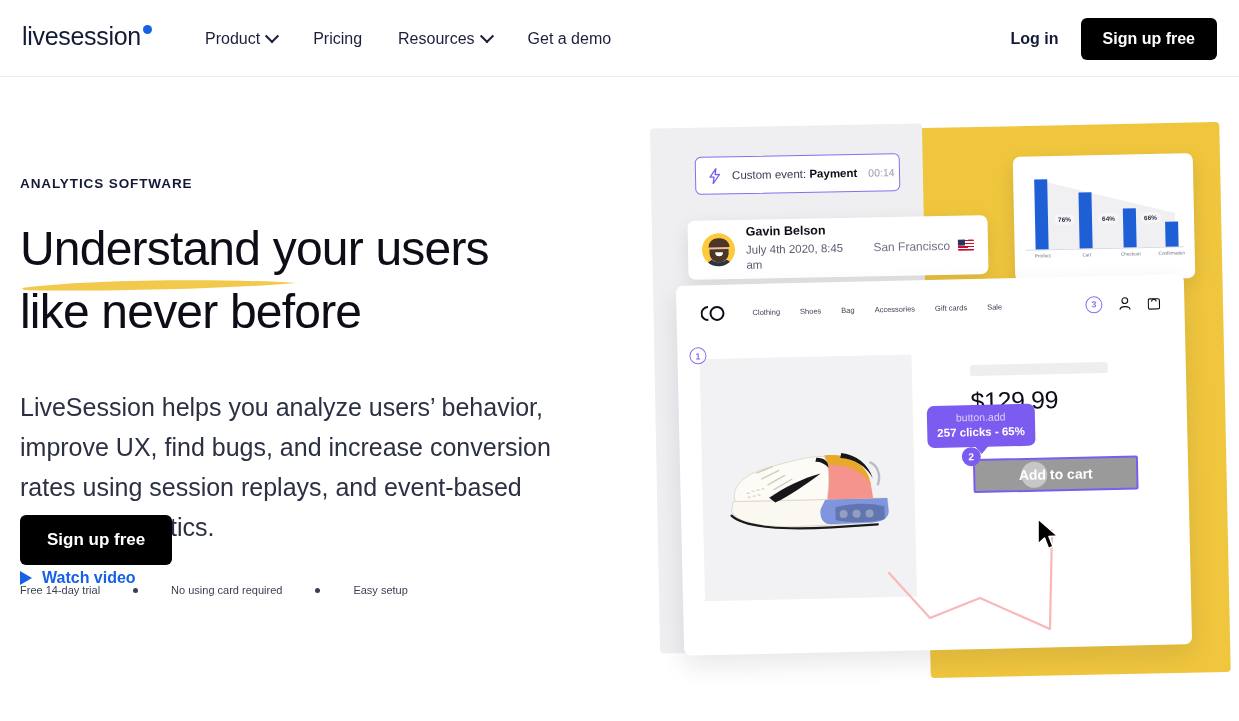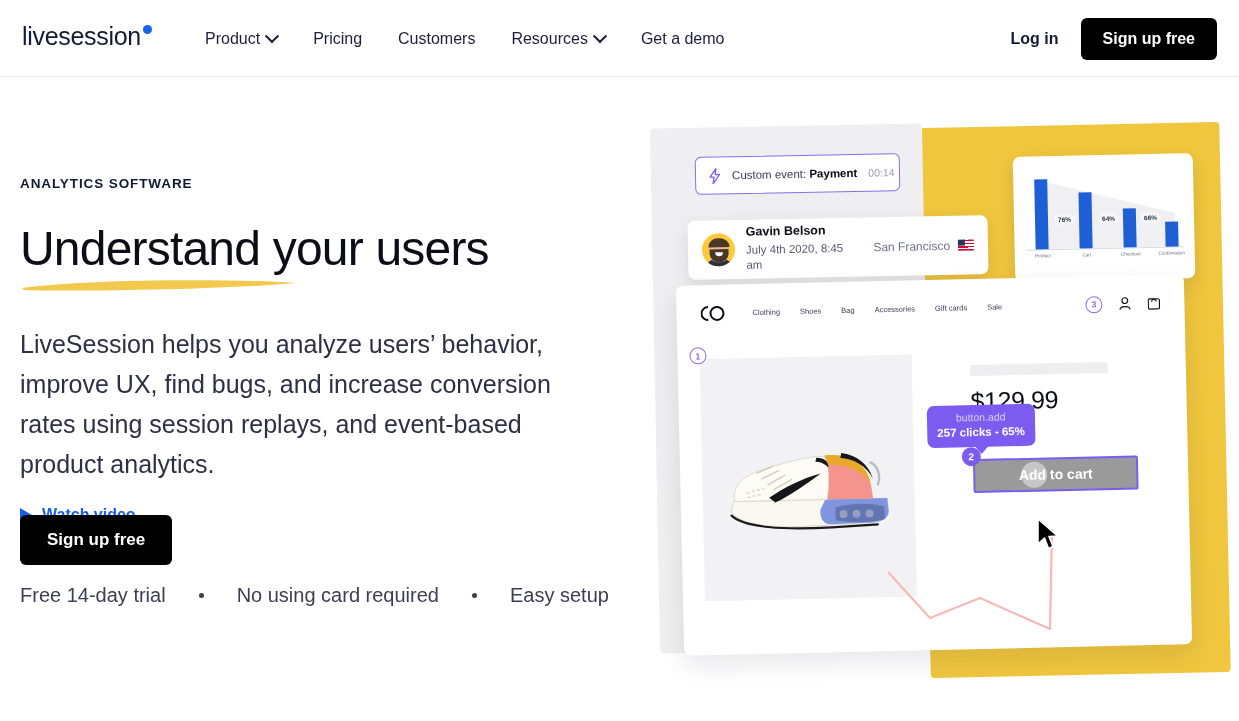--- a/index.html
+++ b/index.html
@@ -198,21 +198,21 @@
     cursor: pointer;
     font-family: "Liberation Sans", sans-serif;
   }
   .perks {
     position: absolute;
     left: 20px;
     top: 584px;
     display: flex;
     align-items: center;
     gap: 8px;
-    font-size: 20px;
+    font-size: 11px;
     color: #3b3f52;
   }
   .perk { white-space: nowrap; }
   .perk-sep {
     width: 5px; height: 5px;
     border-radius: 50%;
     background: #3b3f52;
     margin: 0 25px;
   }
 
@@ -628,23 +628,20 @@
 
   <div class="nav-links">
     <div class="nav-item">
       <span>Product</span>
       <span class="chev"></span>
     </div>
     <div class="nav-item">
       <span>Pricing</span>
     </div>
     <div class="nav-item">
-      <span>Customers</span>
-    </div>
-    <div class="nav-item">
       <span>Resources</span>
       <span class="chev"></span>
     </div>
     <div class="nav-item">
       <span>Get a demo</span>
     </div>
   </div>
 
   <div class="nav-right">
     <span class="login-link">Log in</span>
@@ -655,20 +652,21 @@
 <div class="hero-left">
   <div class="eyebrow">ANALYTICS SOFTWARE</div>
 
   <h1 class="headline">
     <span class="hl-underline">
       <span>Understand</span>
       <svg viewBox="0 0 284 18">
         <path d="M4 12 C 60 4, 200 2, 278 7 C 210 13, 70 16, 6 14 Z" fill="#F2C94C"></path>
       </svg>
     </span><span> your users</span><br>
+    <span>like never before</span>
   </h1>
 
   <p class="subhead">LiveSession helps you analyze users’ behavior, improve UX, find bugs, and increase conversion rates using session replays, and event-based product analytics.</p>
 
   <div class="watch-video">
     <span class="play-tri"></span>
     <span class="watch-label">Watch video</span>
   </div>
 </div>
 

